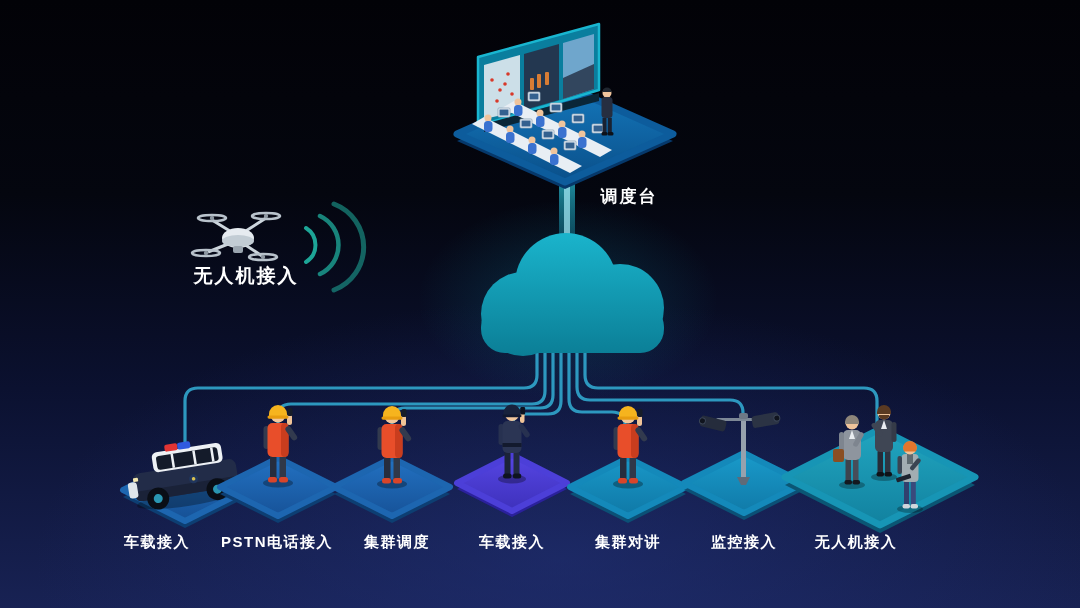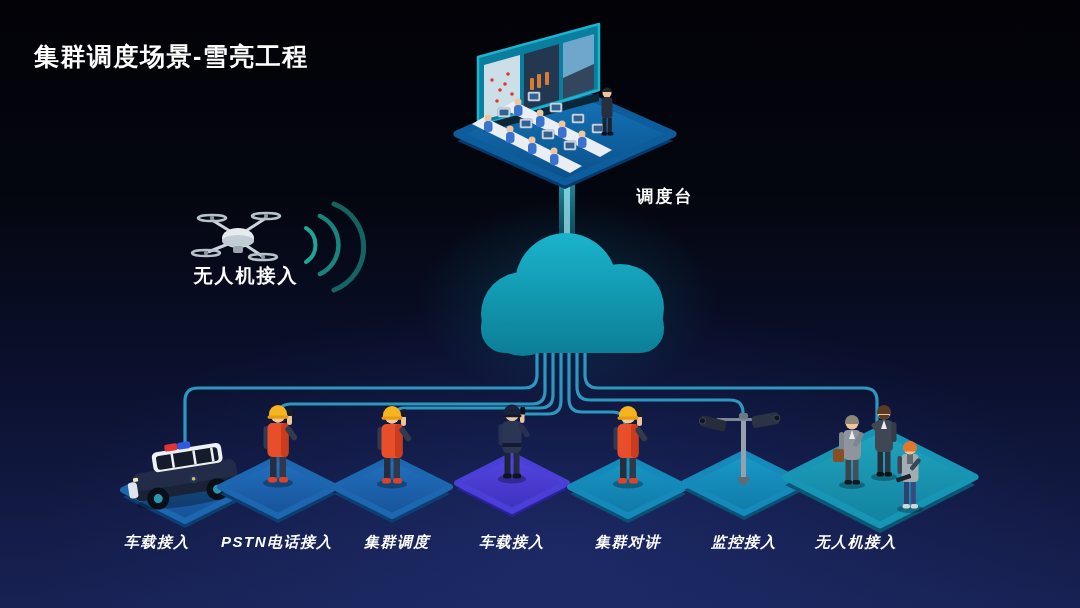--- a/index.html
+++ b/index.html
@@ -9,24 +9,24 @@
     background:
       radial-gradient(850px 420px at 52% 92%, rgba(34,50,122,.55), rgba(0,0,0,0) 62%),
       linear-gradient(180deg,#020207 0%,#04060f 32%,#0b1130 64%,#182254 100%);
   }
   .art{position:absolute;left:0;top:0;}
   .title{
     position:absolute;left:34px;top:40px;color:#fff;font-size:25px;font-weight:700;
     letter-spacing:1.5px;white-space:nowrap;
   }
   .lbl{position:absolute;color:#fff;white-space:nowrap;transform:translateX(-50%);}
-  .console-lbl{left:629px;top:185px;font-size:17px;font-weight:600;letter-spacing:2px;margin-left:36px;}
+  .console-lbl{left:629px;top:185px;font-size:17px;font-weight:600;letter-spacing:2px;}
   .drone-lbl{left:246px;top:263px;font-size:19px;font-weight:600;letter-spacing:2px;}
   .cloud-lbl{left:569px;top:295px;font-size:21px;font-weight:600;letter-spacing:2.5px;}
-  .nl{top:533px;font-size:15px;font-weight:600;letter-spacing:1.5px;font-style:italic;}
+  .nl{top:533px;font-size:15px;font-weight:600;letter-spacing:1.5px;}
   .n0{left:157px}.n1{left:277px}.n2{left:397px}.n3{left:512px}
   .n4{left:628px}.n5{left:744px}.n6{left:856px}
 </style>
 </head>
 <body>
 
 <div class="stage">
 
 <svg class="art" width="1080" height="608" viewBox="0 0 1080 608">
   <defs>
@@ -357,21 +357,20 @@
         <g transform="rotate(-18 -7 -30)">
               <rect x="-14" y="-32" width="15" height="4.5" rx="1" fill="#1c222e"></rect>
             </g>
         <circle cx="0" cy="-60" r="6.5" fill="#efc49b"></circle>
         <path d="M -7,-60 A 7,7 0 0 1 7,-60 L 6,-56.5 L -6,-56.5 Z" fill="#e2762c"></path>
       </g>
     </g>
   </g>
 </svg>
 
-<div class="title">集群调度场景-雪亮工程</div>
 <div class="lbl console-lbl">调度台</div>
 <div class="lbl drone-lbl">无人机接入</div>
 <div class="lbl nl n0">车载接入</div>
 <div class="lbl nl n1">PSTN电话接入</div>
 <div class="lbl nl n2">集群调度</div>
 <div class="lbl nl n3">车载接入</div>
 <div class="lbl nl n4">集群对讲</div>
 <div class="lbl nl n5">监控接入</div>
 <div class="lbl nl n6">无人机接入</div>
 

